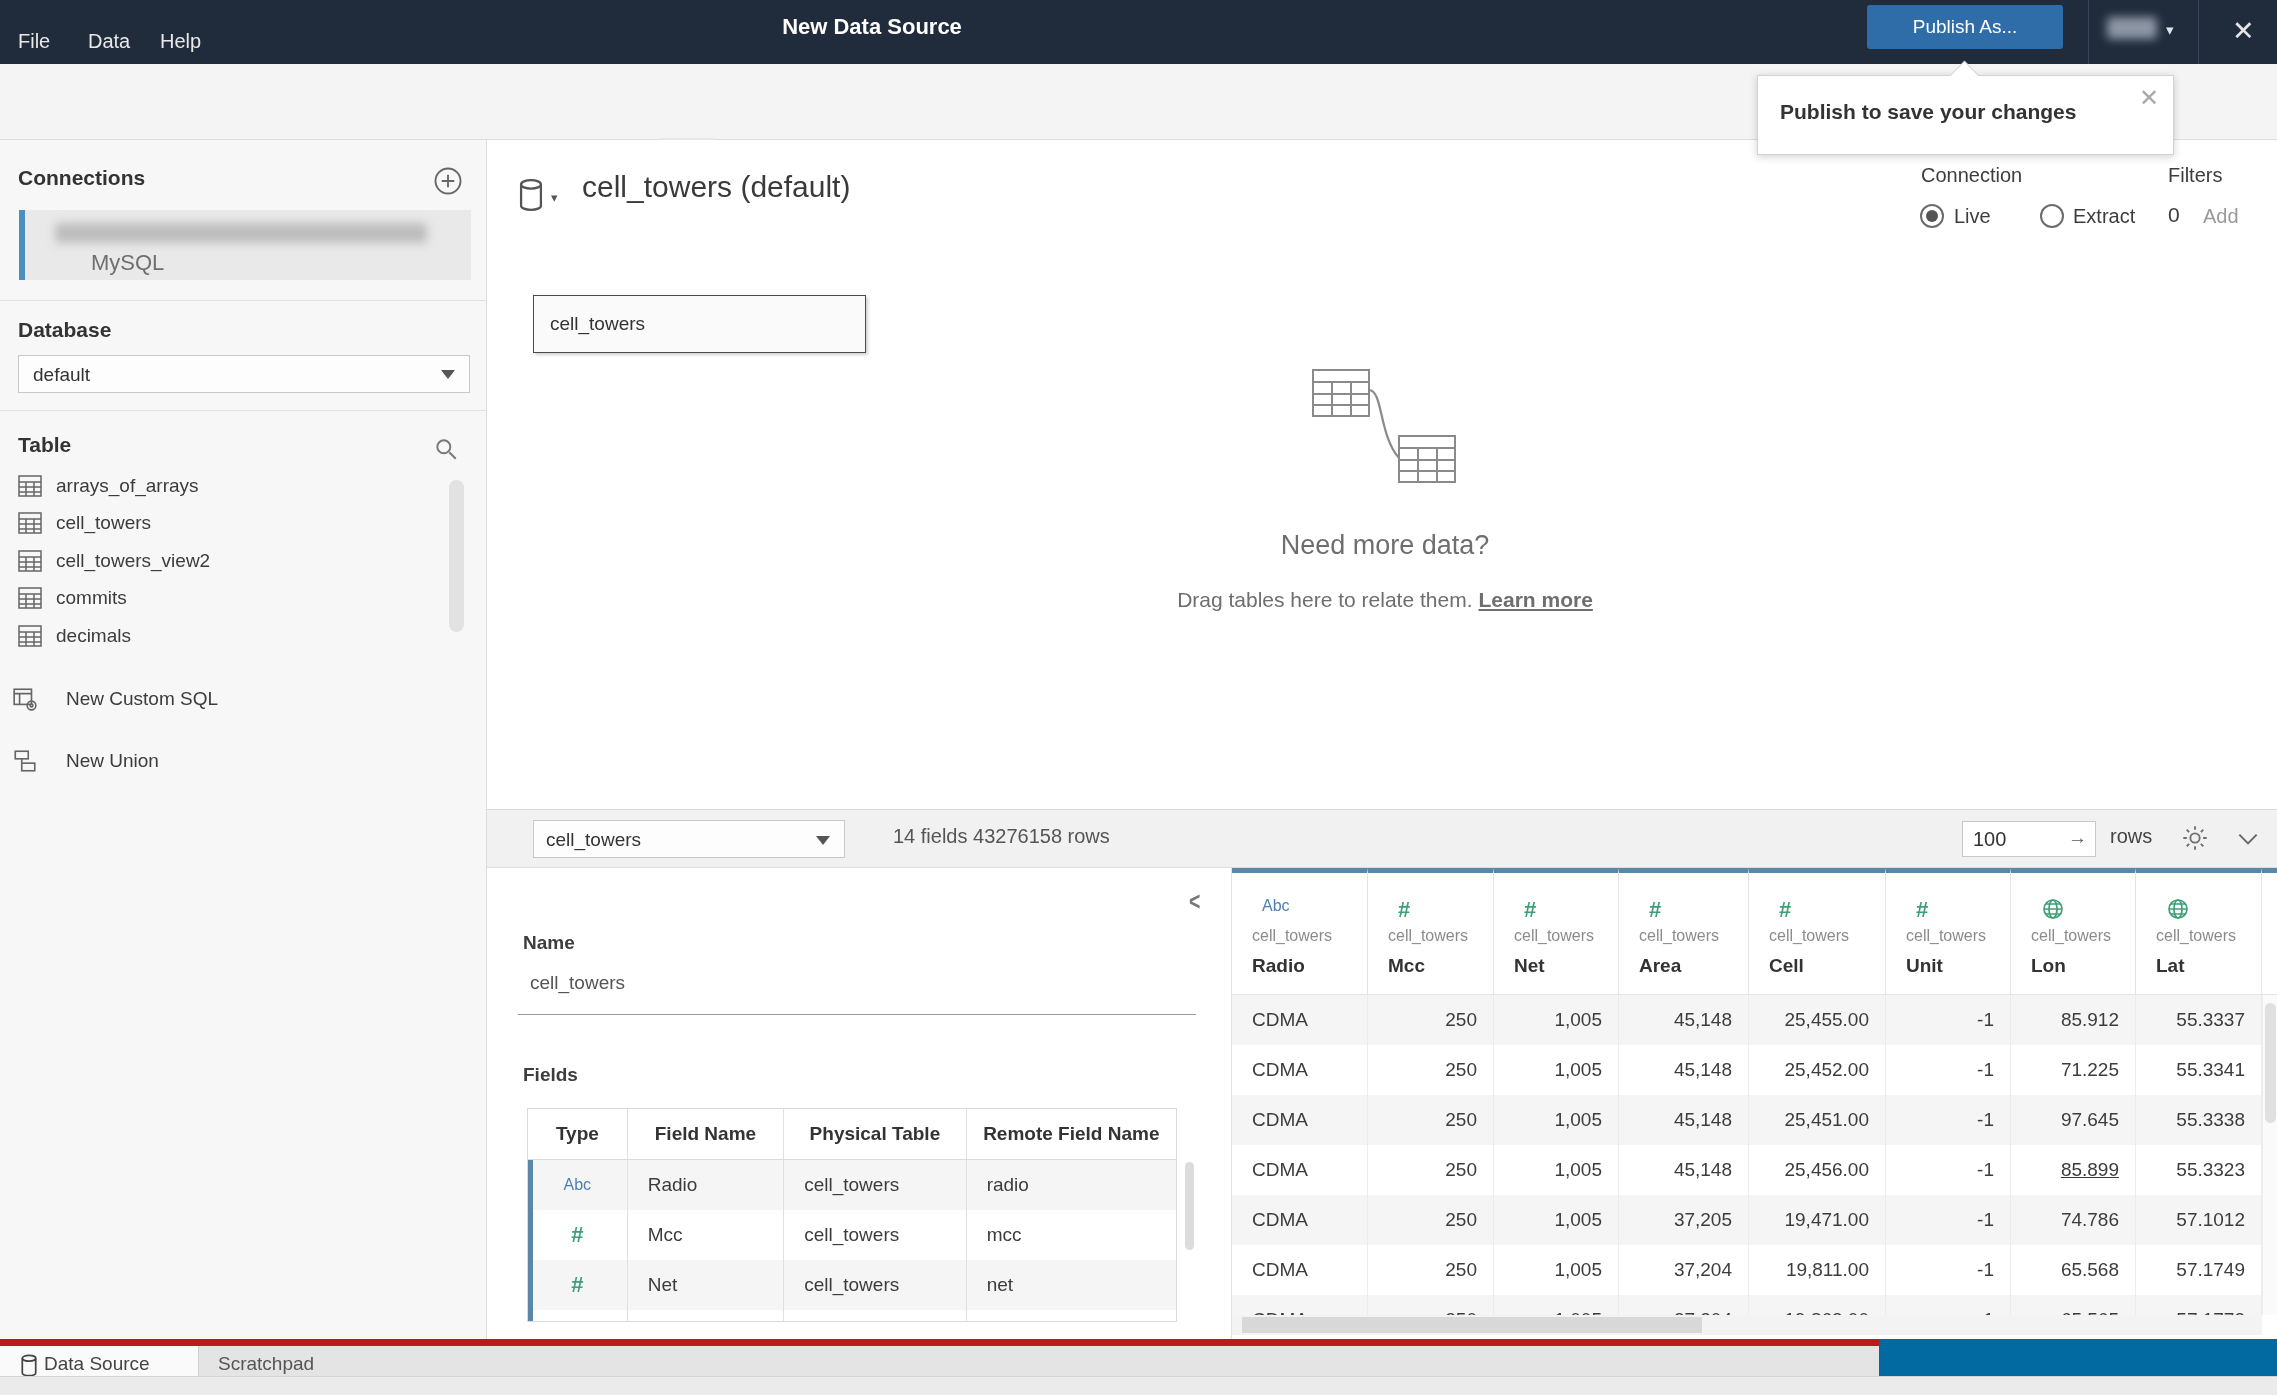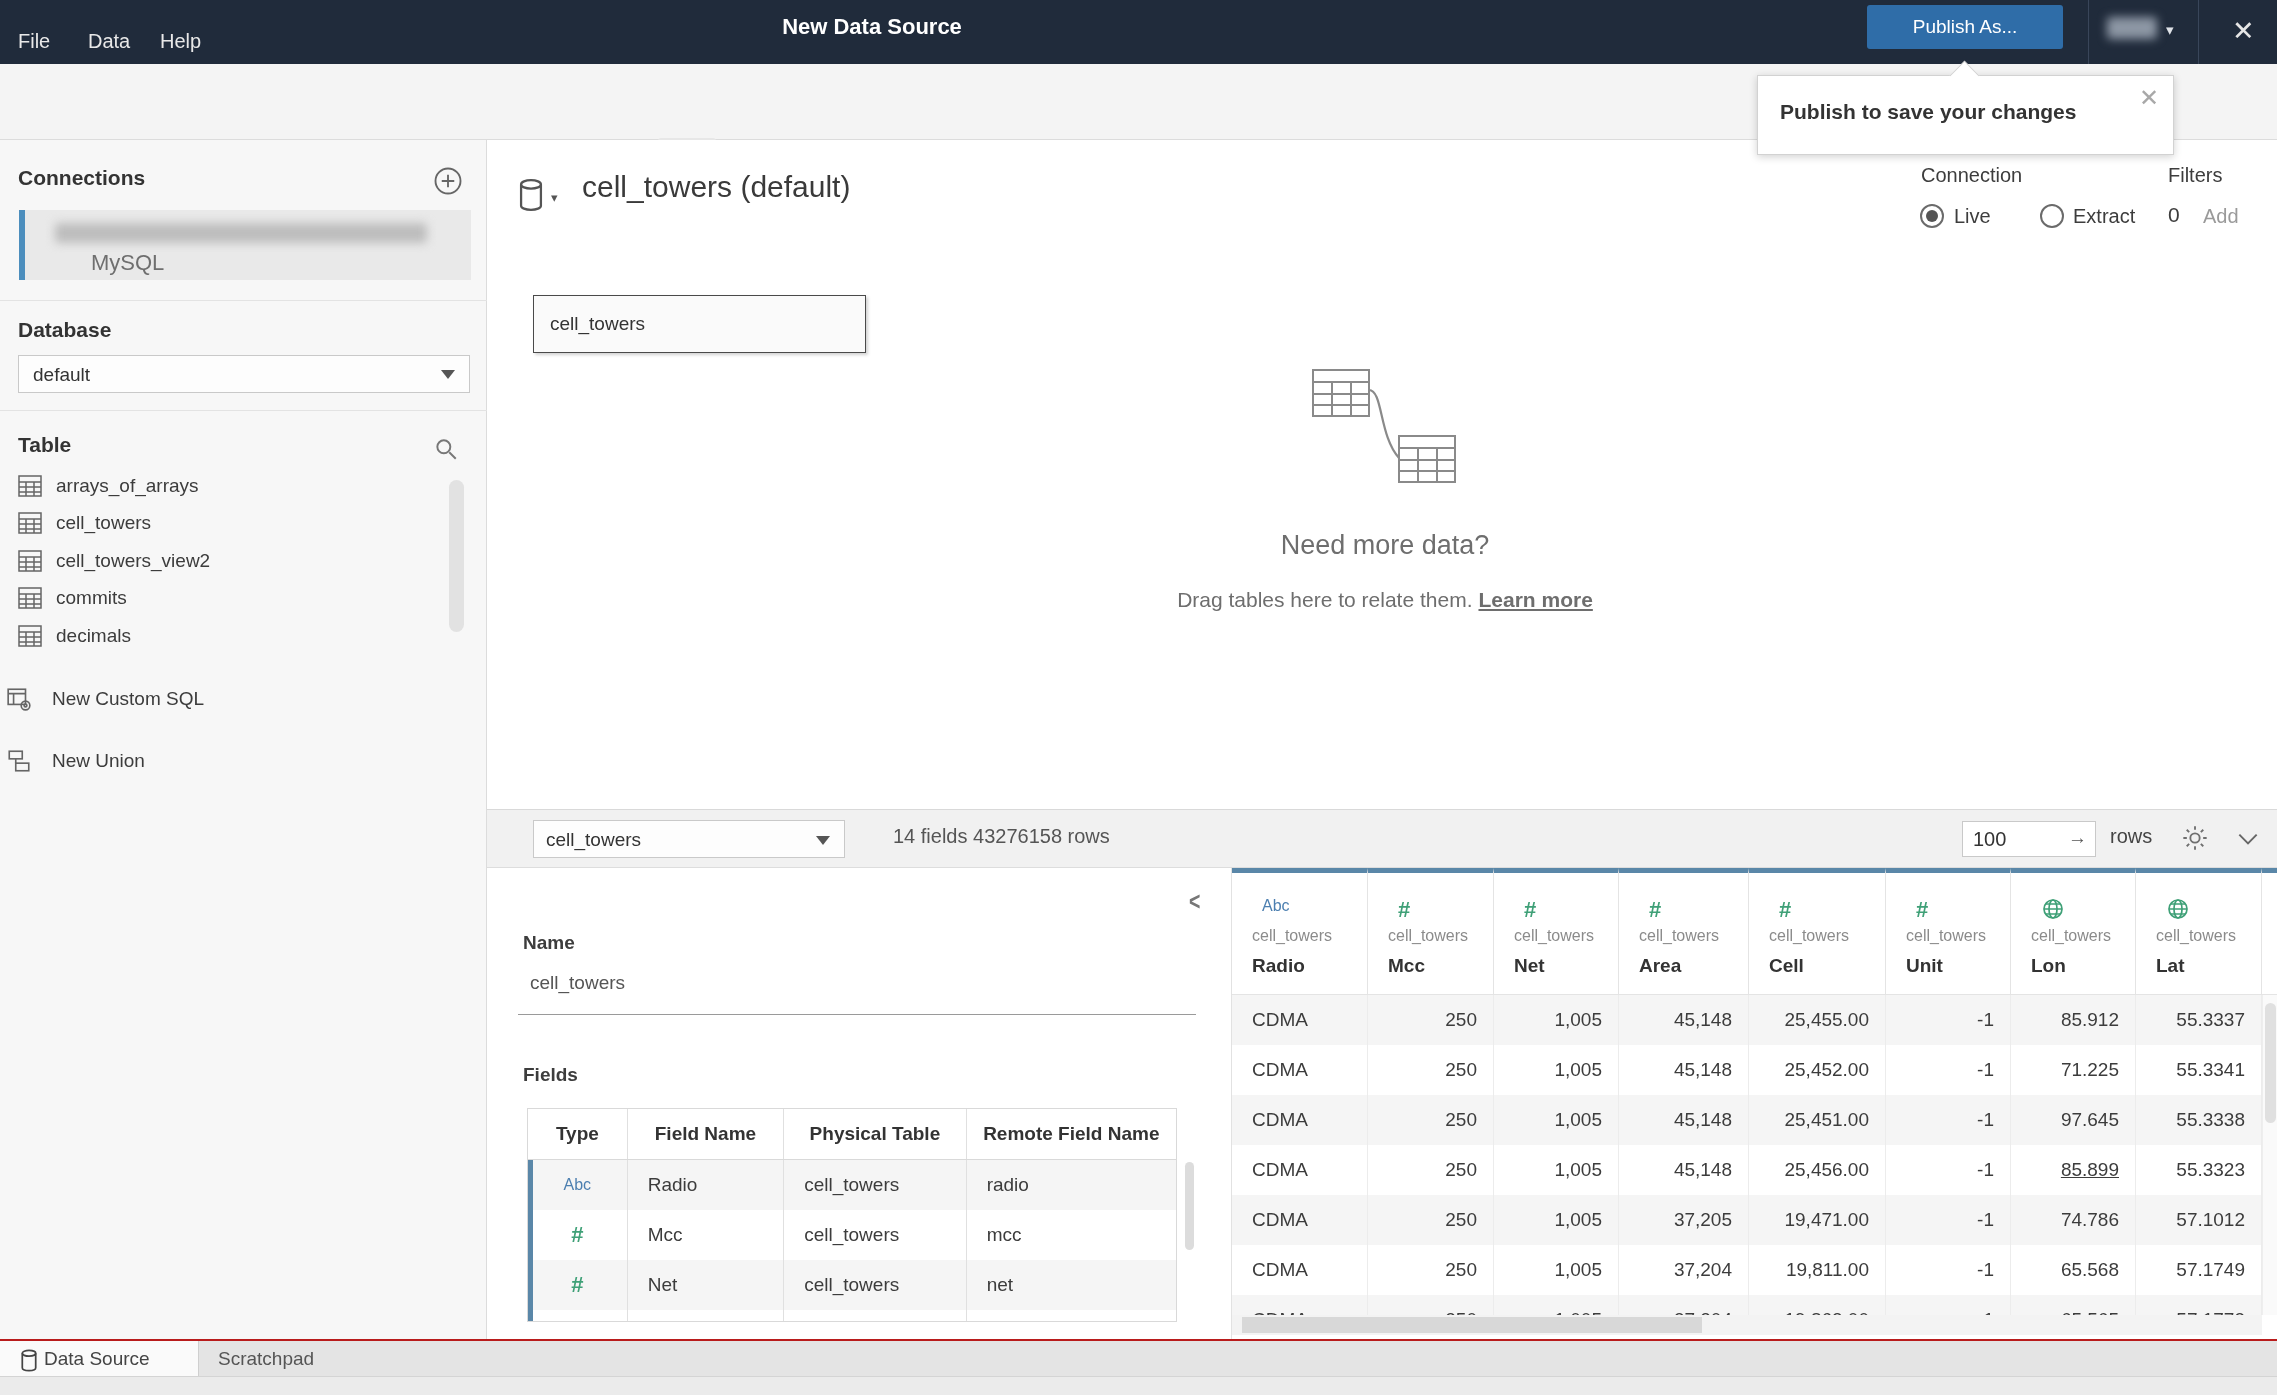--- a/index.html
+++ b/index.html
@@ -47,21 +47,21 @@
   .conn-item .sub{position:absolute;left:36px;top:40px;color:#6f6f6f;font-size:22px;margin-left:36px;}
   .sb-div{position:absolute;left:0;width:487px;height:1px;background:#e3e3e3;}
   .dd-box{position:absolute;left:18px;top:215px;width:452px;height:38px;background:#fdfdfd;border:1px solid #c9c9c9;box-sizing:border-box;}
   .dd-box .val{position:absolute;left:14px;top:8px;font-size:19px;color:#333;}
   .dd-caret{position:absolute;right:14px;top:14px;width:0;height:0;border-left:7px solid transparent;
             border-right:7px solid transparent;border-top:9px solid #555;}
   .tbl-item{position:absolute;left:18px;height:37px;display:flex;align-items:center;gap:14px;}
   .tbl-item svg{flex:0 0 auto;}
   .tbl-label{font-size:19px;color:#3c3c3c;}
   .sb-scroll{position:absolute;left:449px;top:340px;width:15px;height:152px;background:#e2e2e2;border-radius:8px;}
-  .sb-action{position:absolute;left:6px;height:37px;display:flex;align-items:center;gap:20px;font-size:19px;color:#3c3c3c;}
+  .sb-action{position:absolute;left:12px;height:37px;display:flex;align-items:center;gap:28px;font-size:19px;color:#3c3c3c;}
 
   
   .canvas{left:487px;top:140px;width:1790px;height:670px;background:#fff;border-bottom:1px solid #d9d9d9;box-sizing:border-box;}
   .ds-title{position:absolute;left:95px;top:30px;font-size:30px;color:#3a3a3a;}
   .db-caret{position:absolute;left:64px;top:50px;color:#555;font-size:13px;}
   .conn-label,.filters-label{position:absolute;top:24px;font-size:20px;color:#3d3d3d;}
   .radio{position:absolute;top:64px;width:20px;height:20px;border:2px solid #6b6b6b;border-radius:50%;background:#fff;}
   .radio.sel::after{content:"";position:absolute;left:4px;top:4px;width:12px;height:12px;border-radius:50%;background:#555;}
   .radio-lab{position:absolute;top:65px;font-size:20px;color:#3d3d3d;}
   .filters-count{position:absolute;left:1681px;top:63px;font-size:21px;color:#3d3d3d;}
@@ -116,21 +116,21 @@
   .g-cell{box-sizing:border-box;border-right:1px solid #ececec;font-size:19px;color:#3c3c3c;
           display:flex;align-items:center;}
   .g-cell.r{justify-content:flex-end;padding-right:16px;}
   .g-cell.l{padding-left:20px;}
   .g-hscroll{position:absolute;left:0;top:447px;width:1030px;height:20px;background:#f3f3f3;}
   .g-hscroll .thumb{position:absolute;left:10px;top:2px;width:460px;height:16px;background:#d8d8d8;}
   .g-vscroll{position:absolute;left:1030px;top:127px;width:15px;height:320px;background:#fafafa;border-left:1px solid #eee;box-sizing:border-box;}
   .g-vscroll .thumb{position:absolute;left:2px;top:8px;width:11px;height:120px;background:#e0e0e0;border-radius:6px;}
 
   
-  .tabbar{left:0;top:1339px;width:2277px;height:37px;background:#e4e4e4;border-top:2px solid #b91c1c;box-sizing:border-box;}
+  .tabbar{left:0;top:1339px;width:1879px;height:37px;background:#e4e4e4;border-top:7px solid #b91c1c;box-sizing:border-box;}
   .tab-active{position:absolute;left:0;top:0;width:199px;height:37px;background:#fafafa;border-right:1px solid #cfcfcf;box-sizing:border-box;}
   .tab-active .lab{position:absolute;left:44px;top:7px;font-size:19px;color:#444;}
   .tab-active svg{position:absolute;left:19px;top:8px;}
   .tab-plain{position:absolute;left:218px;top:7px;font-size:19px;color:#555;}
   .statusbar{left:0;top:1376px;width:2277px;height:19px;background:#ebebeb;border-top:1px solid #d4d4d4;box-sizing:border-box;}
 </style>
 </head>
 <body>
 
 <div class="app">

